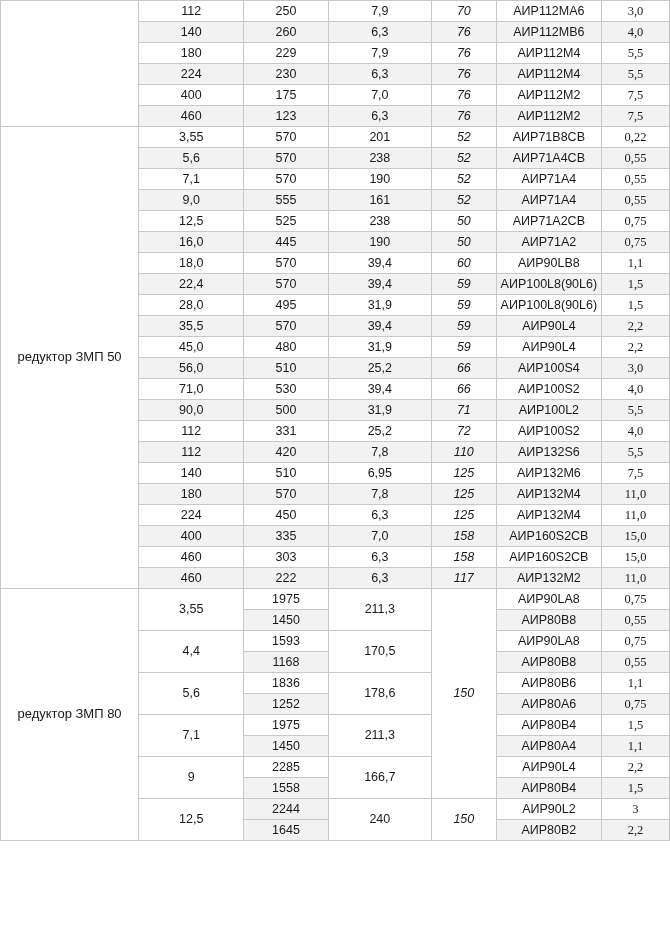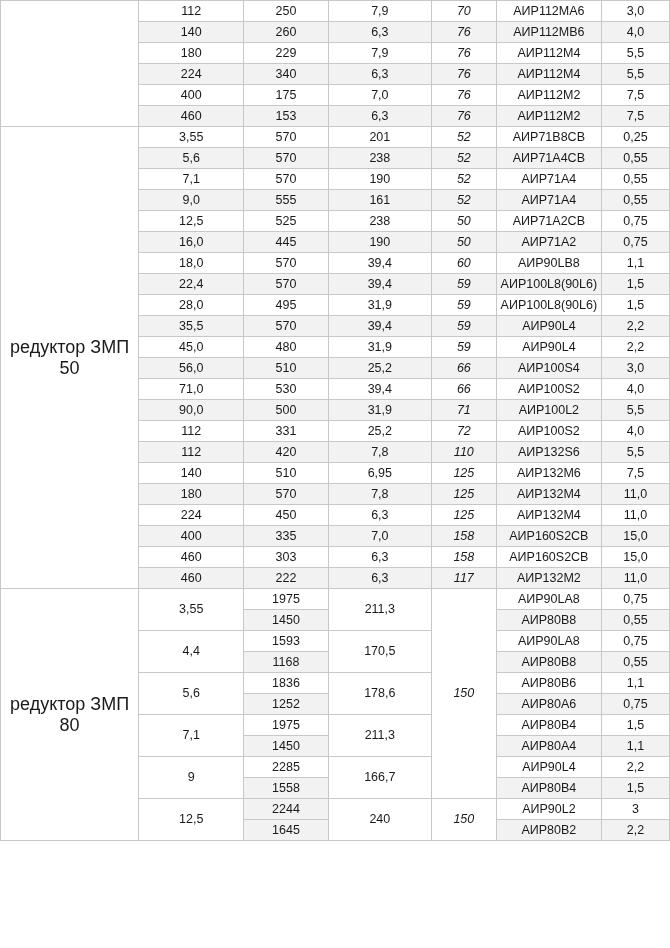--- a/index.html
+++ b/index.html
@@ -28,31 +28,31 @@
     line-height: 1.15;
     height: 21px;
     box-sizing: border-box;
   }
   td.c0 { width: 134px; }
   td.c1 { width: 102px; }
   td.c2 { width: 82px; }
   td.c3 { width: 100px; }
   td.c4 { width: 63px; font-style: italic; }
   td.c5 { width: 102px; }
-  td.c6 { width: 66px; }
+  td.c6 { width: 66px; font-family: Liberation Serif, serif; }
   td.blank {
     border-left: none;
     border-top: none;
     border-bottom: none;
     background: #ffffff;
   }
   td.shade { background: #f2f2f2; }
   td.plain { background: #ffffff; }
   .name-cell {
-    font-size: 18px;
+    font-size: 13px;
   }
   .tall { height: 32px; }
   .wrapcell { word-break: break-all; }
 </style>
 </head>
 <body>
 
 <table class="spec">
   <tbody>
 
@@ -76,51 +76,51 @@
     <tr>
       <td class="c1 plain">180</td>
       <td class="c2 plain">229</td>
       <td class="c3 plain">7,9</td>
       <td class="c4 plain">76</td>
       <td class="c5 plain">АИР112М4</td>
       <td class="c6 plain">5,5</td>
     </tr>
     <tr>
       <td class="c1 shade">224</td>
-      <td class="c2 shade">340</td>
+      <td class="c2 shade">230</td>
       <td class="c3 shade">6,3</td>
       <td class="c4 shade">76</td>
       <td class="c5 shade">АИР112М4</td>
       <td class="c6 shade">5,5</td>
     </tr>
     <tr>
       <td class="c1 plain">400</td>
       <td class="c2 plain">175</td>
       <td class="c3 plain">7,0</td>
       <td class="c4 plain">76</td>
       <td class="c5 plain">АИР112М2</td>
       <td class="c6 plain">7,5</td>
     </tr>
     <tr>
       <td class="c1 shade">460</td>
-      <td class="c2 shade">153</td>
+      <td class="c2 shade">123</td>
       <td class="c3 shade">6,3</td>
       <td class="c4 shade">76</td>
       <td class="c5 shade">АИР112М2</td>
       <td class="c6 shade">7,5</td>
     </tr>
 
     <tr>
       <td class="c0 plain name-cell" rowspan="22">редуктор ЗМП 50</td>
       <td class="c1 plain">3,55</td>
       <td class="c2 plain">570</td>
       <td class="c3 plain">201</td>
       <td class="c4 plain">52</td>
       <td class="c5 plain">АИР71В8СВ</td>
-      <td class="c6 plain">0,25</td>
+      <td class="c6 plain">0,22</td>
     </tr>
     <tr>
       <td class="c1 shade">5,6</td>
       <td class="c2 shade">570</td>
       <td class="c3 shade">238</td>
       <td class="c4 shade">52</td>
       <td class="c5 shade">АИР71А4СВ</td>
       <td class="c6 shade">0,55</td>
     </tr>
     <tr>

